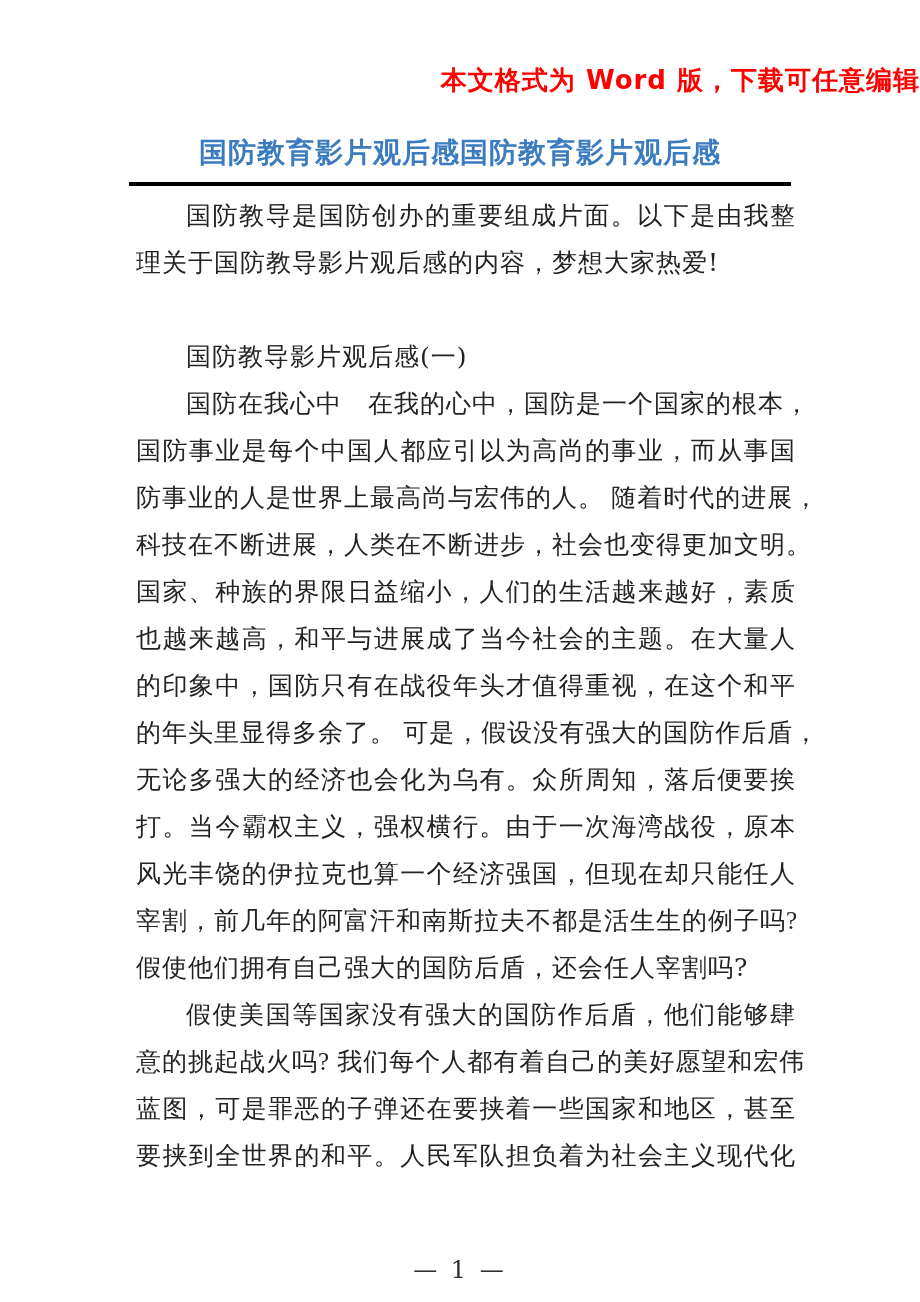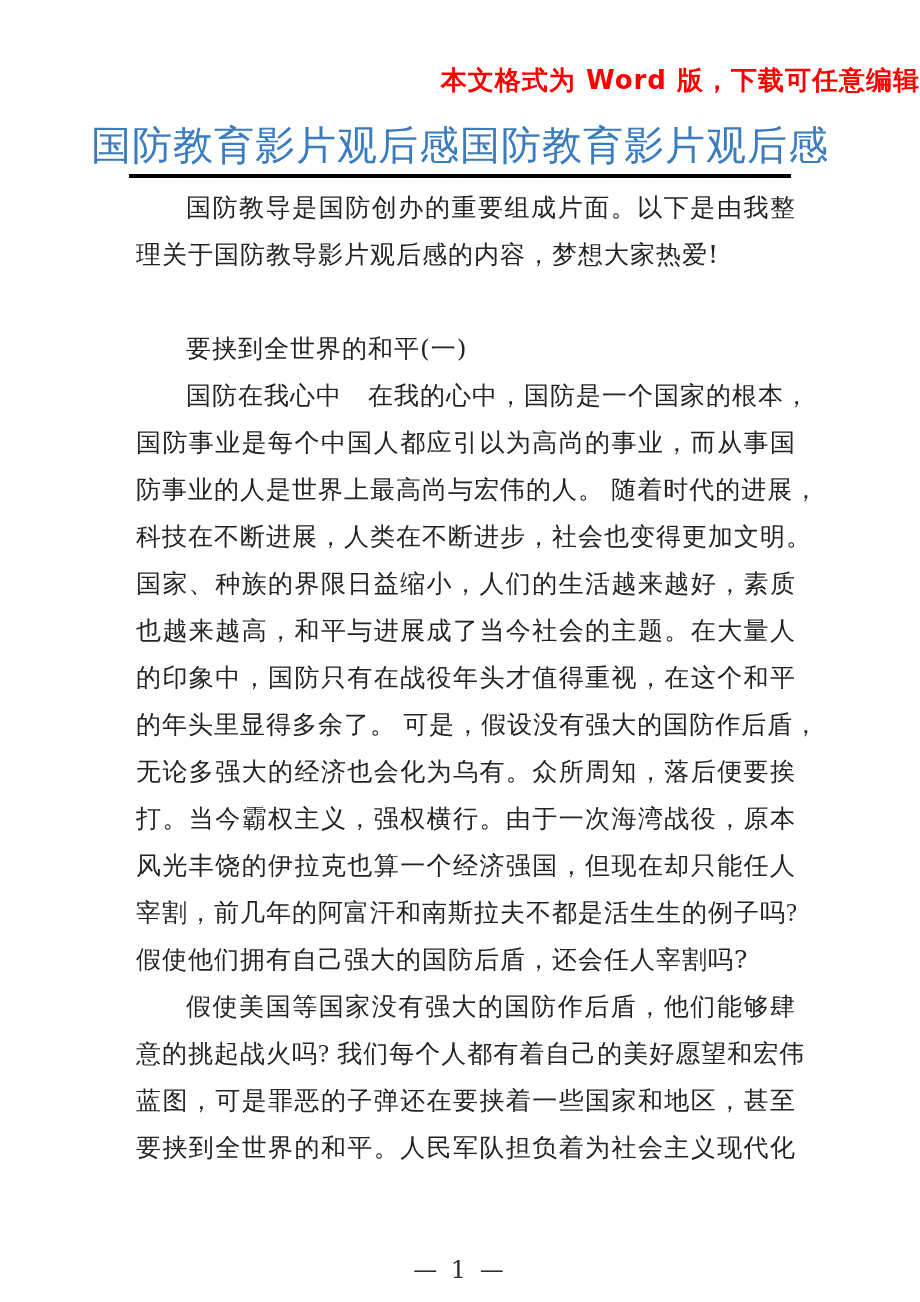--- a/index.html
+++ b/index.html
@@ -26,24 +26,24 @@
     margin:64px 0 0 0;
     text-align:right;
     font-family:"DejaVu Sans","Liberation Sans",sans-serif;
     font-weight:bold;
     font-size:26px;line-height:32px;
     color:var(--notice_red);
     letter-spacing:1px;
     white-space:nowrap;
   }
   .title{
-    margin:28px 0 0 0;
+    margin:36px 0 0 0;
     text-align:center;
-    font-weight:normal;
-    font-size:40px;line-height:42px;
+    font-weight:bold;
+    font-size:28px;line-height:42px;
     color:var(--title_blue);
     letter-spacing:1px;
     white-space:nowrap;
   }
   .rule{
     margin:8px auto 0 auto;
     width:662px;height:4px;
     background:var(--rule_black);
   }
   .doc-body{
@@ -91,21 +91,21 @@
 
   <div class="doc-body">
       <div class="para">
         <div class="line fill indent">国防教导是国防创办的重要组成片面。以下是由我整</div>
         <div class="line">理关于国防教导影片观后感的内容，梦想大家热爱!</div>
       </div>
       <div class="para">
         <div class="line"></div>
       </div>
       <div class="para">
-        <div class="line indent">要挟到全世界的和平(一)</div>
+        <div class="line indent">国防教导影片观后感(一)</div>
       </div>
       <div class="para">
         <div class="line fill indent">国防在我心中　在我的心中，国防是一个国家的根本，</div>
         <div class="line fill">国防事业是每个中国人都应引以为高尚的事业，而从事国</div>
         <div class="line fill">防事业的人是世界上最高尚与宏伟的人。 随着时代的进展，</div>
         <div class="line fill">科技在不断进展，人类在不断进步，社会也变得更加文明。</div>
         <div class="line fill">国家、种族的界限日益缩小，人们的生活越来越好，素质</div>
         <div class="line fill">也越来越高，和平与进展成了当今社会的主题。在大量人</div>
         <div class="line fill">的印象中，国防只有在战役年头才值得重视，在这个和平</div>
         <div class="line fill">的年头里显得多余了。 可是，假设没有强大的国防作后盾，</div>

